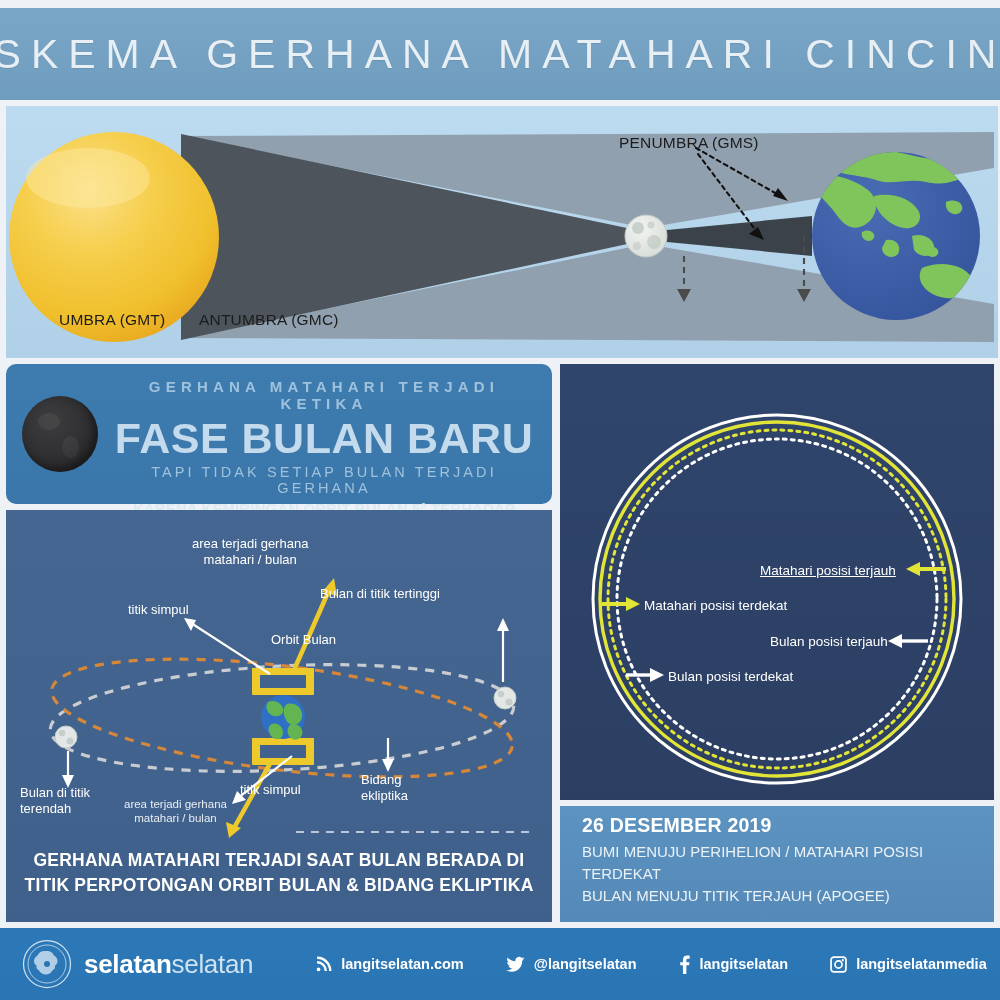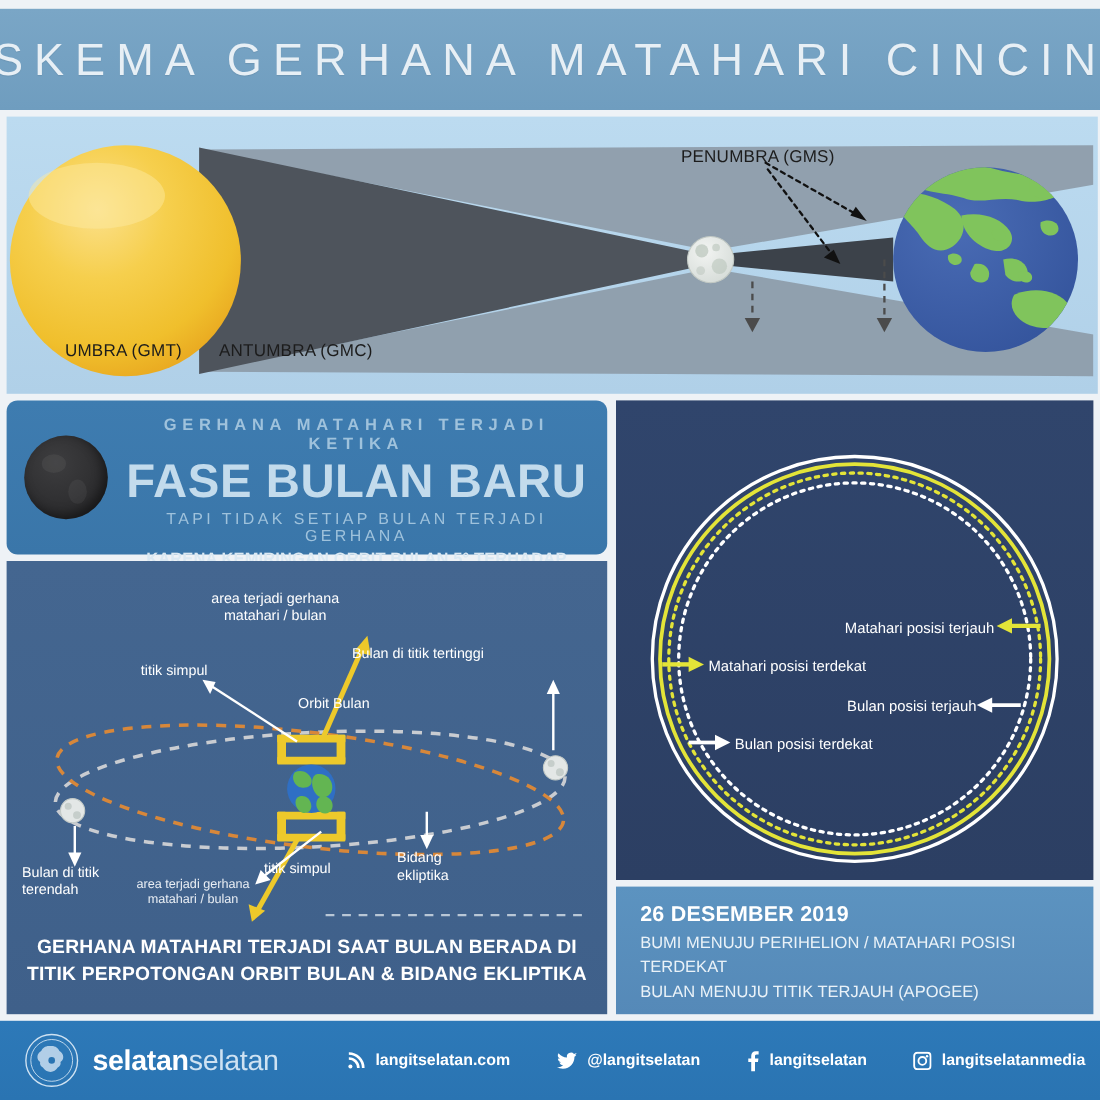--- a/index.html
+++ b/index.html
@@ -88,30 +88,30 @@
     position:absolute; left:560px; top:364px; width:434px; height:436px;
     background:linear-gradient(180deg,#30456c 0%,#2c3f63 100%);
     overflow:hidden;
   }
   .circle-svg { position:absolute; left:0; top:0; }
   .c-title {
     position:absolute; left:60px; top:90px; width:314px; text-align:center;
     color:#ffffff; font-size:16.5px; font-weight:700; line-height:25px;
   }
   .c-label { position:absolute; color:#ffffff; font-size:13.5px; white-space:nowrap; }
-  #c-mat-jauh  { left:208px; top:199px; }
+  #c-mat-jauh  { left:200px; top:199px;text-decoration:underline; }
   #c-mat-dekat { left:84px; top:234px; }
   #c-bul-jauh  { left:210px; top:270px; }
   #c-bul-dekat { left:108px; top:305px; }
 
   
   .date-panel {
     position:absolute; left:560px; top:806px; width:434px; height:116px;
     background:linear-gradient(180deg,#5c93c0 0%,#5589b8 100%);
-    padding:14px 0 0 22px;
+    padding:8px 0 0 22px;
   }
   .date-title { color:#ffffff; font-size:19.5px; font-weight:700; letter-spacing:.2px; }
   .date-line  { color:#eaf2f8; font-size:15px; font-weight:500; line-height:22px; margin-top:4px; }
 
   
   .footer {
     position:absolute; left:0; top:928px; width:1000px; height:72px;
     background:linear-gradient(180deg,#2d79b8 0%,#2a74b2 100%);
     display:flex; align-items:center;
   }

